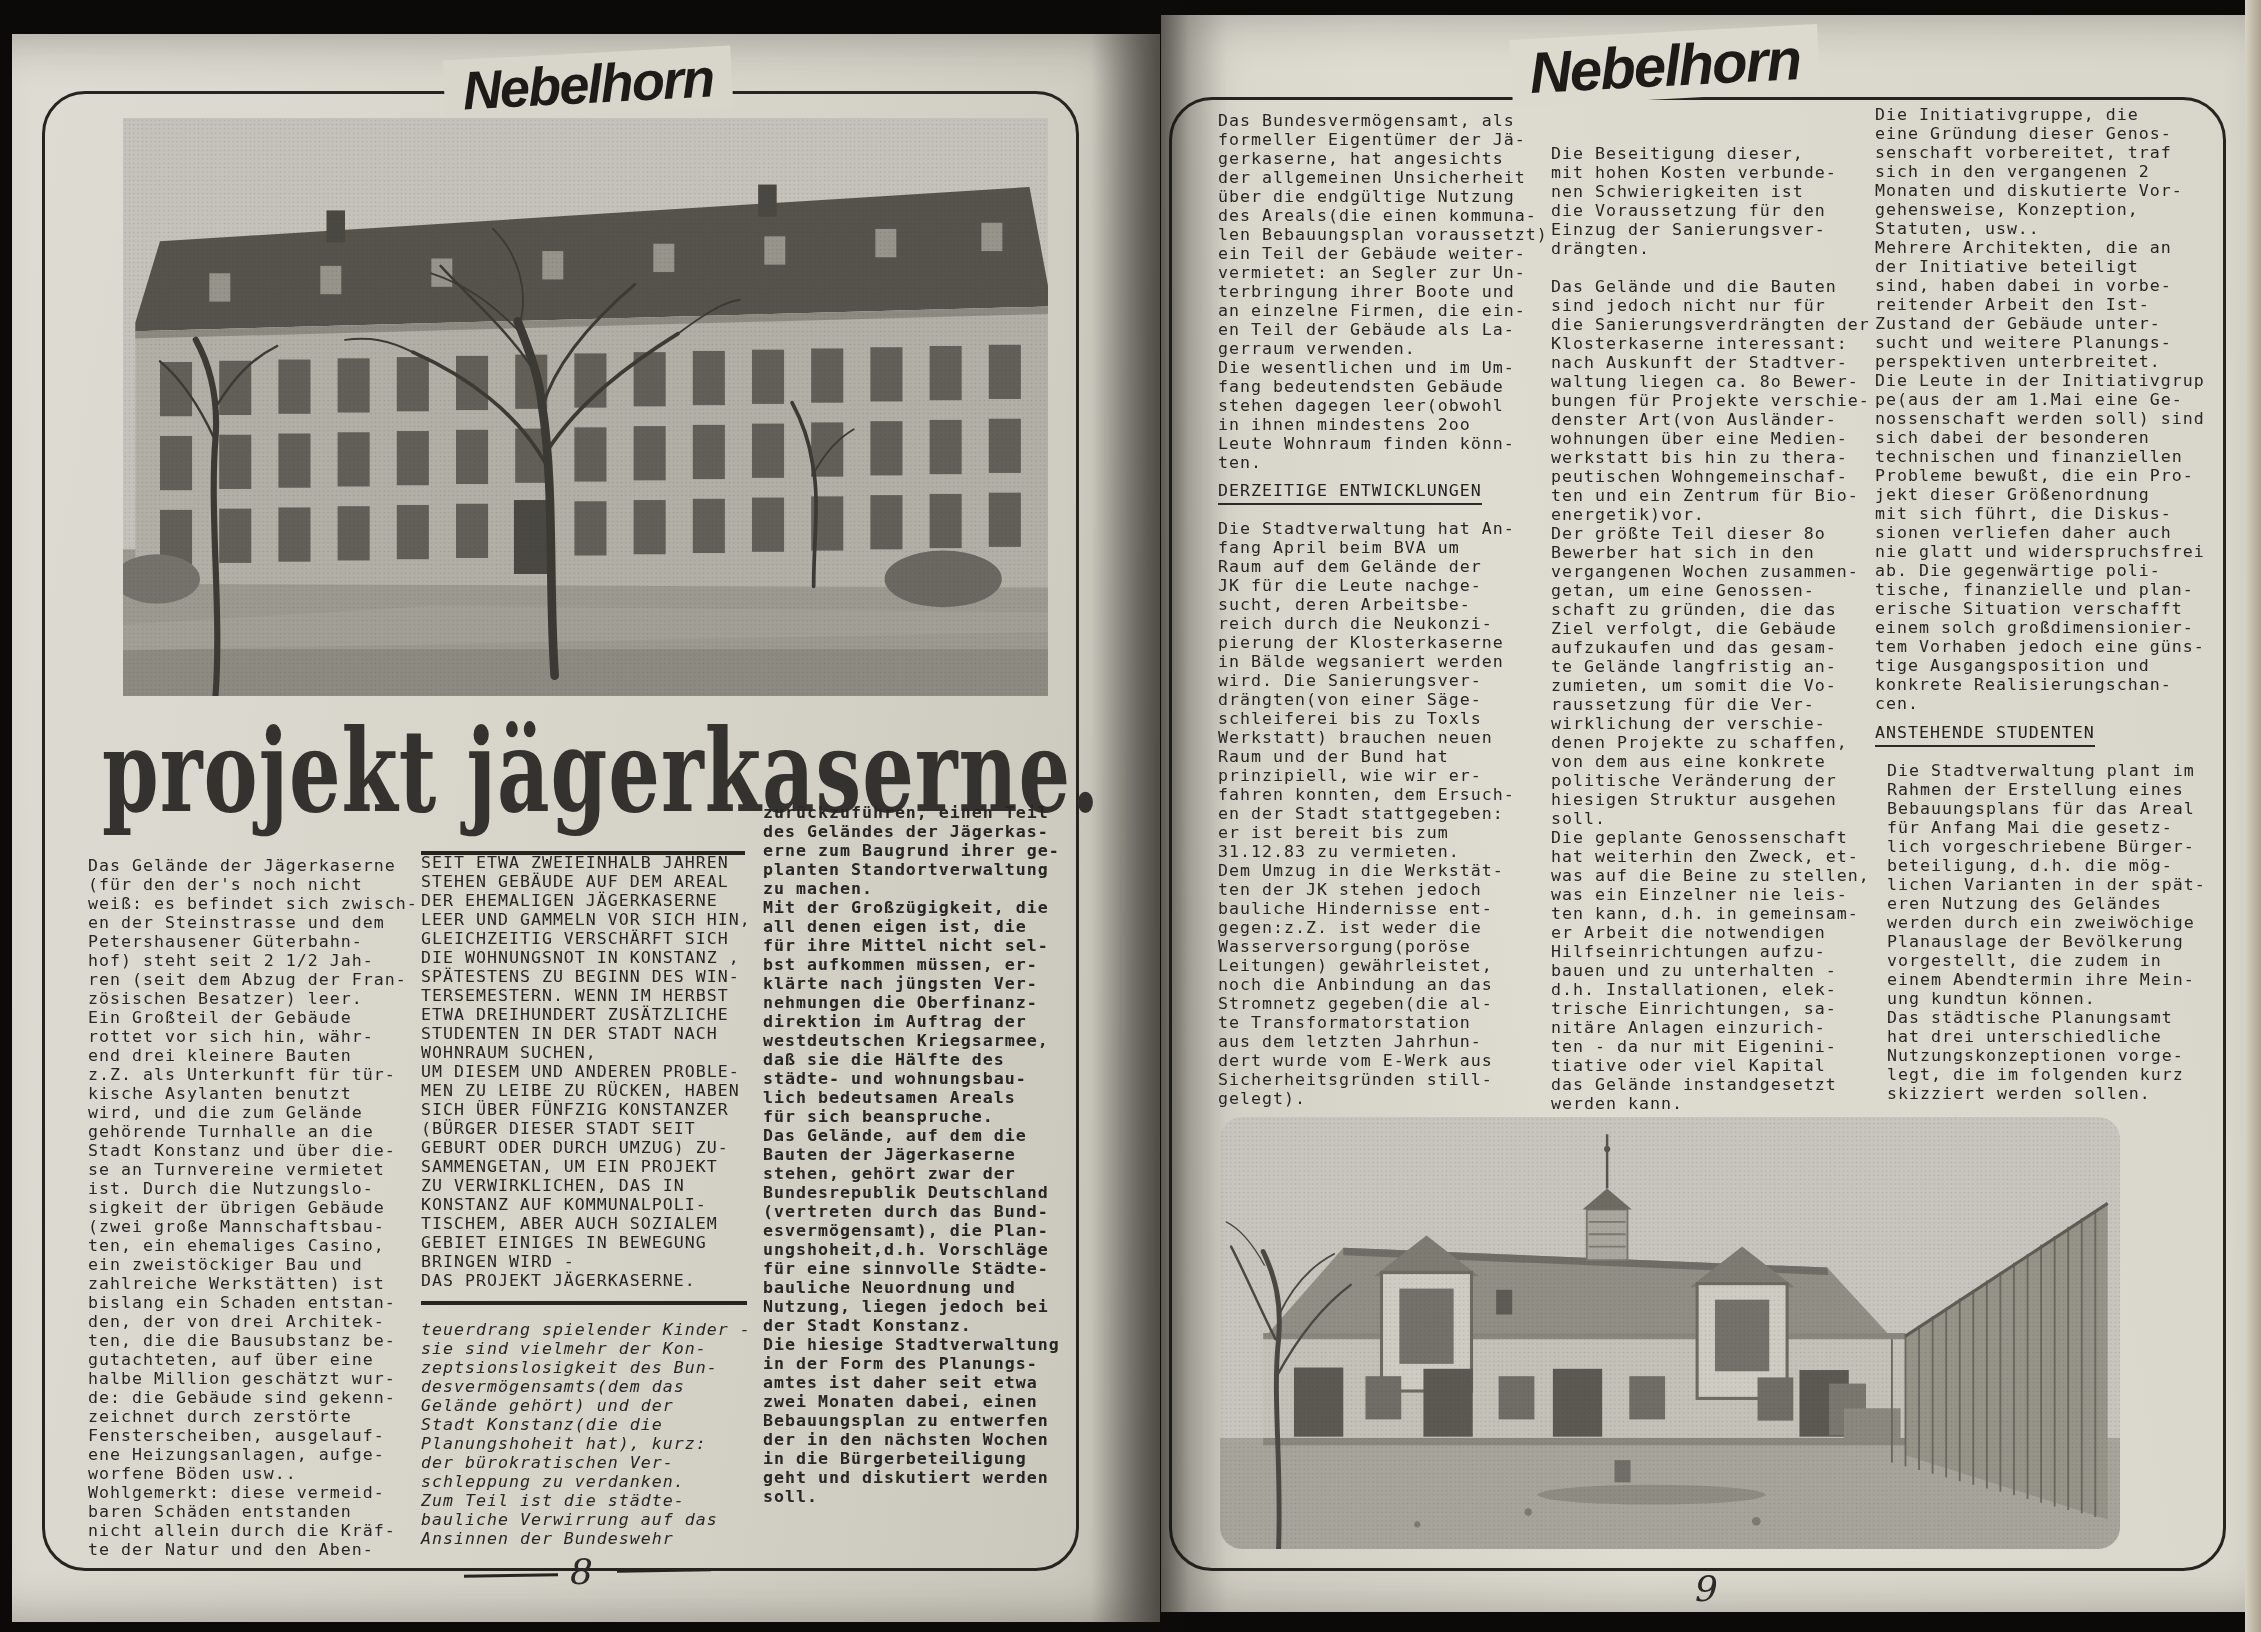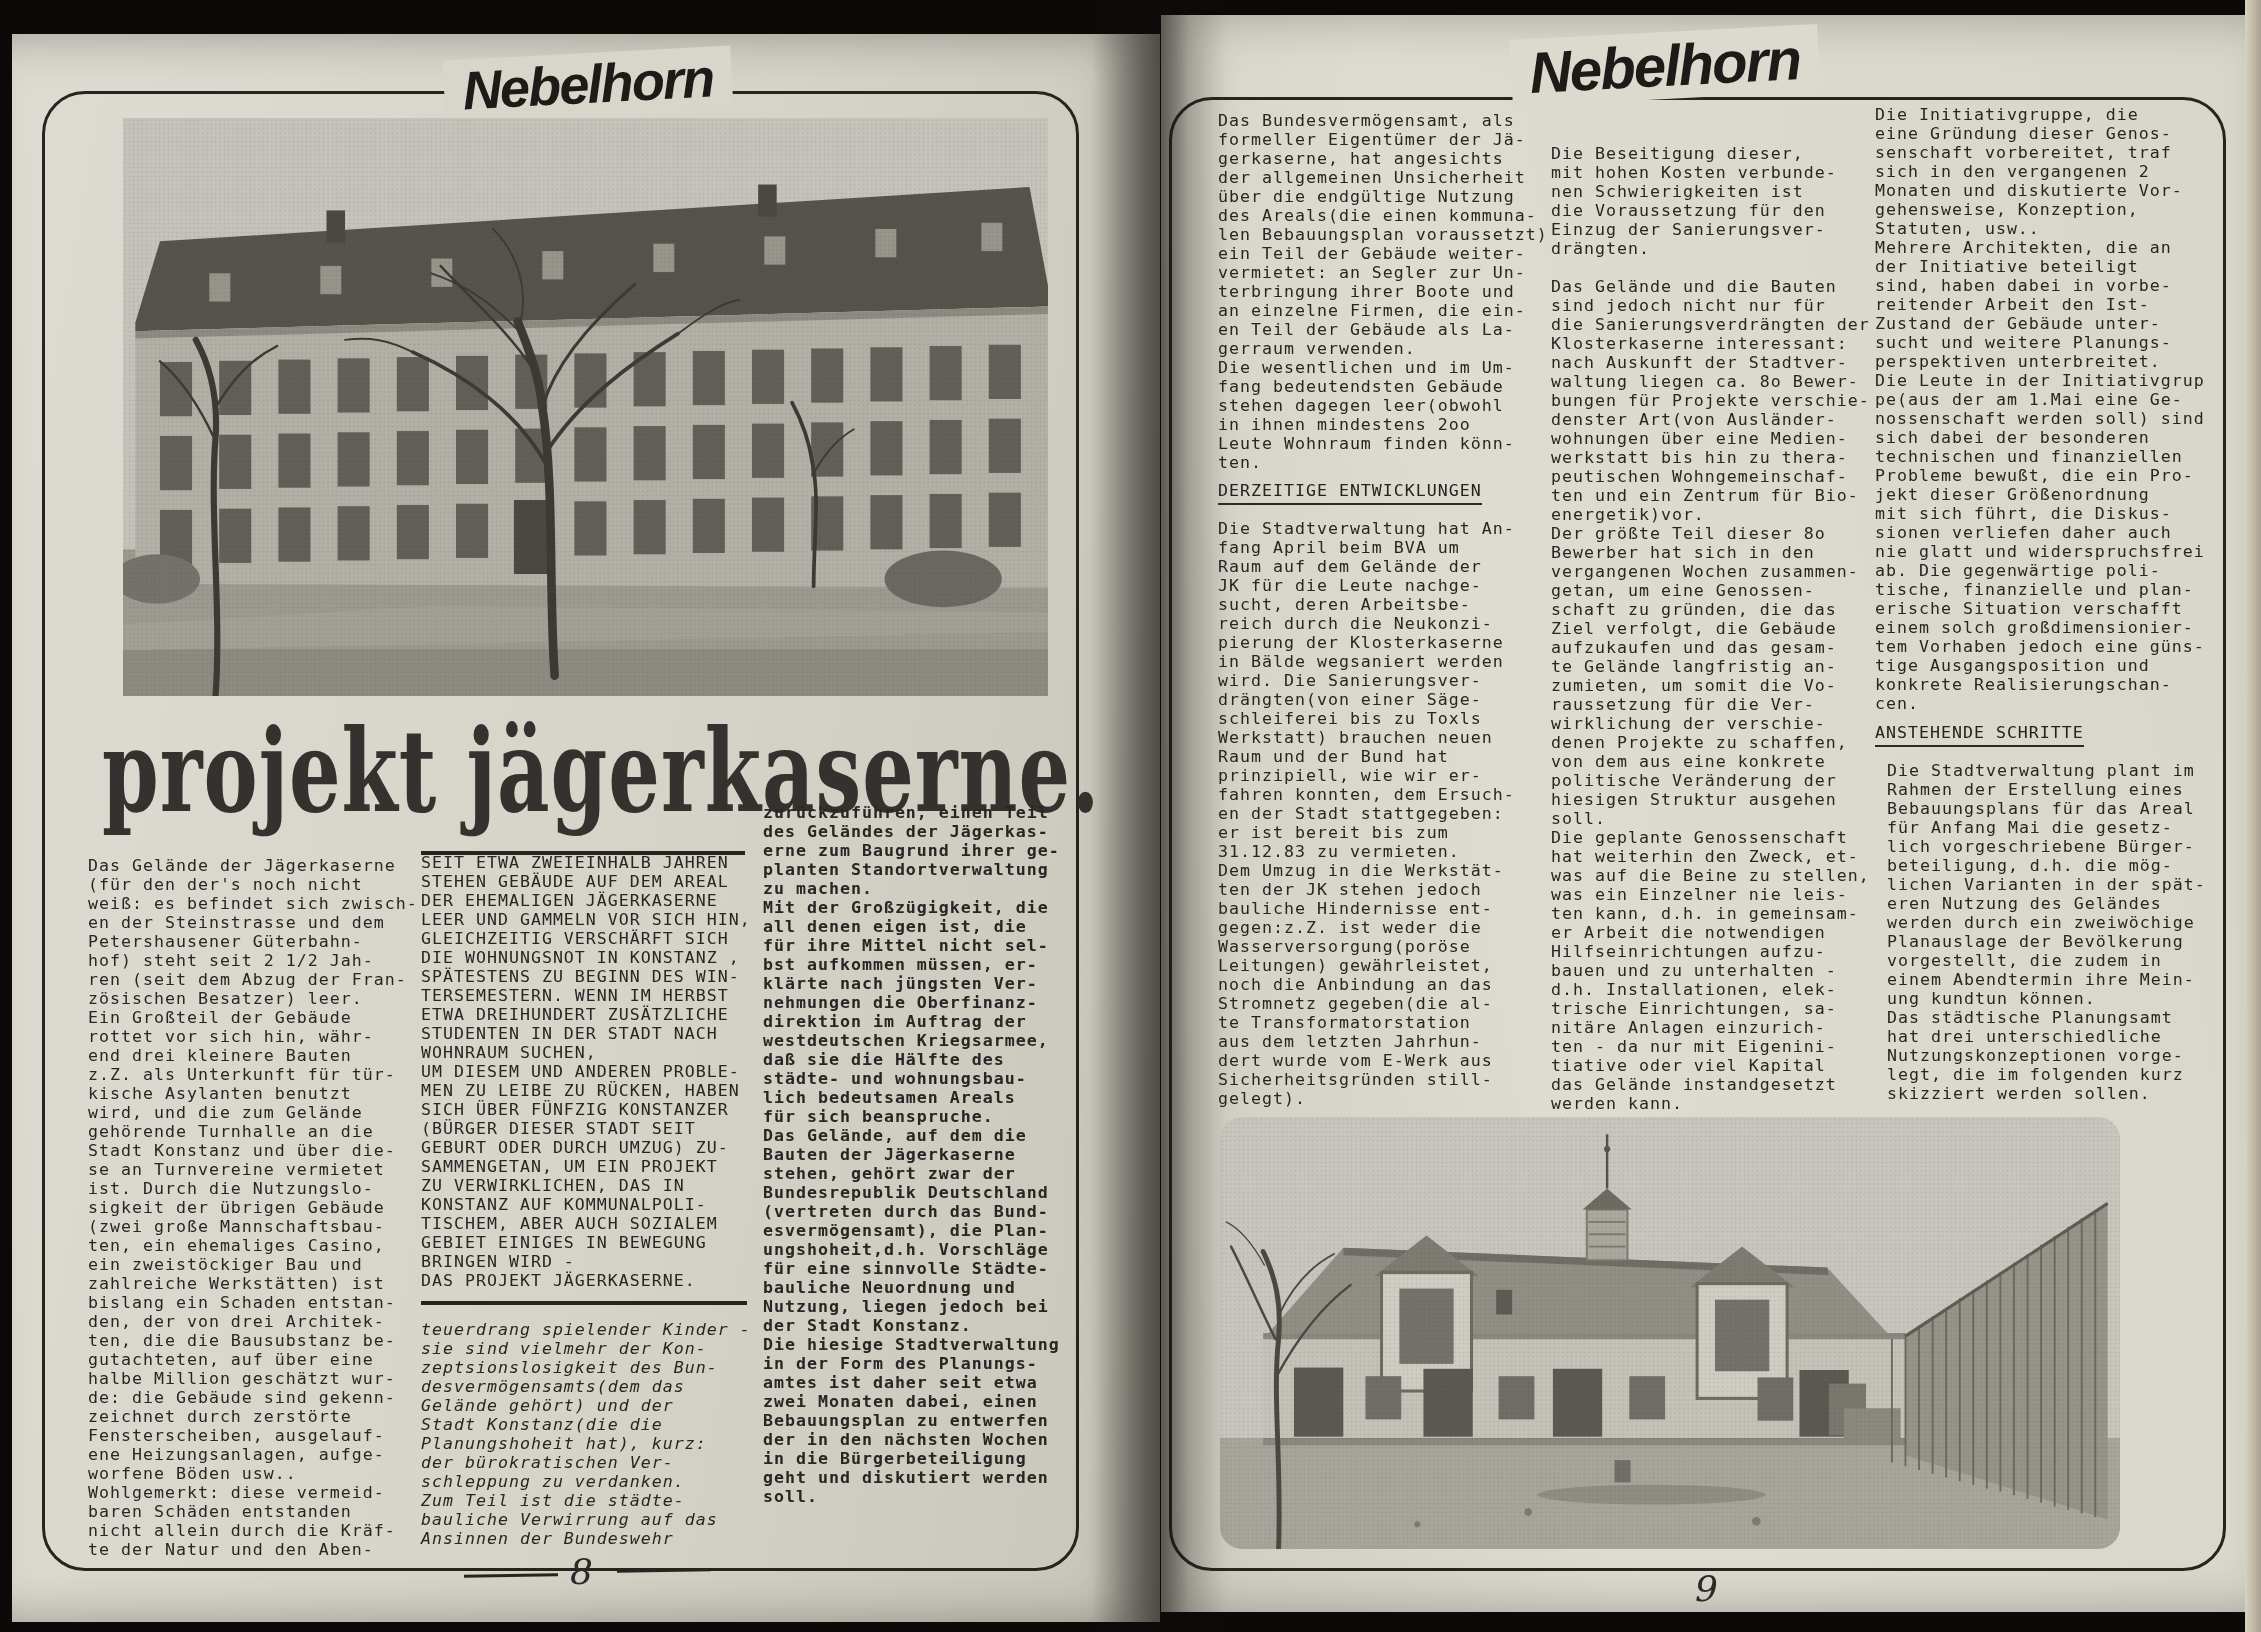--- a/index.html
+++ b/index.html
@@ -401,21 +401,21 @@
 sionen verliefen daher auch
 nie glatt und widerspruchsfrei
 ab. Die gegenwärtige poli-
 tische, finanzielle und plan-
 erische Situation verschafft
 einem solch großdimensionier-
 tem Vorhaben jedoch eine güns-
 tige Ausgangsposition und
 konkrete Realisierungschan-
 cen.</div>
-  <div class="tw-heading" style="left:1875px;top:723px;">ANSTEHENDE SCHRITTE</div>
+  <div class="tw-heading" style="left:1875px;top:723px;">ANSTEHENDE STUDENTEN</div>
   <div class="tw" style="left:1875px;top:761px;width:345px;margin-left:12px;">Die Stadtverwaltung plant im
 Rahmen der Erstellung eines
 Bebauungsplans für das Areal
 für Anfang Mai die gesetz-
 lich vorgeschriebene Bürger-
 beteiligung, d.h. die mög-
 lichen Varianten in der spät-
 eren Nutzung des Geländes
 werden durch ein zweiwöchige
 Planauslage der Bevölkerung

